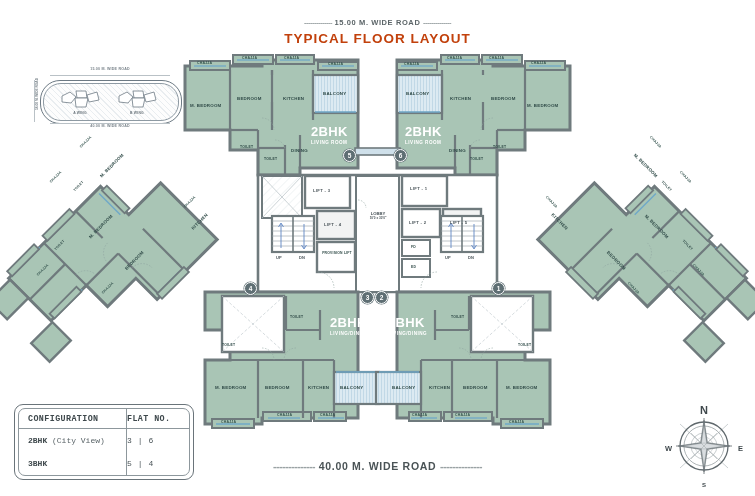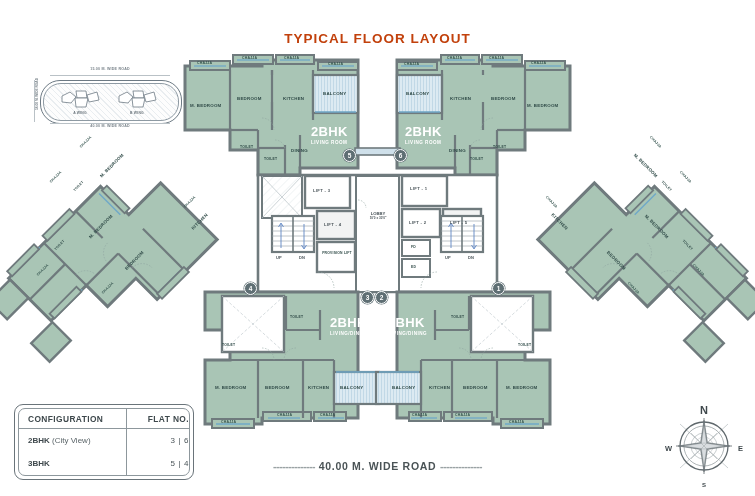--- a/index.html
+++ b/index.html
@@ -72,50 +72,55 @@
   .badge{
     position:absolute;width:11px;height:11px;border-radius:50%;
     background:#5f6f74;color:#fff;font-size:6.5px;font-weight:700;
     display:flex;align-items:center;justify-content:center;
     border:1px solid #fff;box-shadow:0 0 0 .5px #5f6f74;
   }
 
   
   .cfg{
     position:absolute;left:14px;top:404px;width:178px;height:74px;
-    border:1.3px solid #6a747a;border-radius:9px;background:#fff;
+    border:1.3px solid #6a747a;border-radius:9px;background:#fff;font-family:Liberation Mono, monospace;
   }
   .cfg-in{
     position:absolute;left:3px;top:3px;right:3px;bottom:3px;
     border:1px solid #8d979c;border-radius:7px;overflow:hidden;
   }
   .cfg table{width:100%;height:100%;border-collapse:collapse;}
   .cfg th,.cfg td{text-align:left;padding:0 0 0 9px;color:#3e484c;}
   .cfg th{font-size:8.4px;font-weight:700;letter-spacing:.4px;height:19px;
           border-bottom:1px solid #8d979c;}
-  .cfg th.r,.cfg td.r{text-align:right;padding:0;border-left:1px solid #8d979c;width:62px;}
+  .cfg th.r,.cfg td.r{text-align:left;padding:0;border-left:1px solid #8d979c;width:62px;}
   .cfg td{font-size:8px;height:17px;}
   .cfg td b{font-weight:700;}
   .cfg td span.view{font-weight:400;color:#5a6468;}
   .cfg td.r{font-size:8px;color:#4b5559;letter-spacing:.6px;}
 
   
   .compass{position:absolute;left:664px;top:404px;width:80px;height:84px;}
   .compass .c-n{position:absolute;left:0;right:0;top:0;text-align:center;
     font-size:11px;font-weight:700;color:#3f484c;}
   .compass .c-s{position:absolute;left:0;right:0;bottom:0;text-align:center;
     font-size:6px;font-weight:700;color:#3f484c;}
   .compass .c-w{position:absolute;left:1px;top:40px;font-size:7.5px;font-weight:700;color:#3f484c;}
   .compass .c-e{position:absolute;right:1px;top:40px;font-size:7.5px;font-weight:700;color:#3f484c;}
 </style>
 </head>
 <body>
 
 <div class="stage">
 
+  <div class="road-top">
+    <span class="dash">--------------</span>
+    <span>15.00 M. WIDE ROAD</span>
+    <span class="dash">--------------</span>
+  </div>
   <div class="page-title">TYPICAL FLOOR LAYOUT</div>
 
   <div class="keyplan">
     <div class="kp-road-top">15.00 M. WIDE ROAD</div>
     <div class="kp-line-t"></div>
     <div class="kp-line-l"></div>
     <div class="kp-road-left">18.00 M. WIDE ROAD</div>
     <div class="kp-frame"></div>
     <div class="kp-inner"></div>
     <div class="kp-wing" style="left:28px;">

